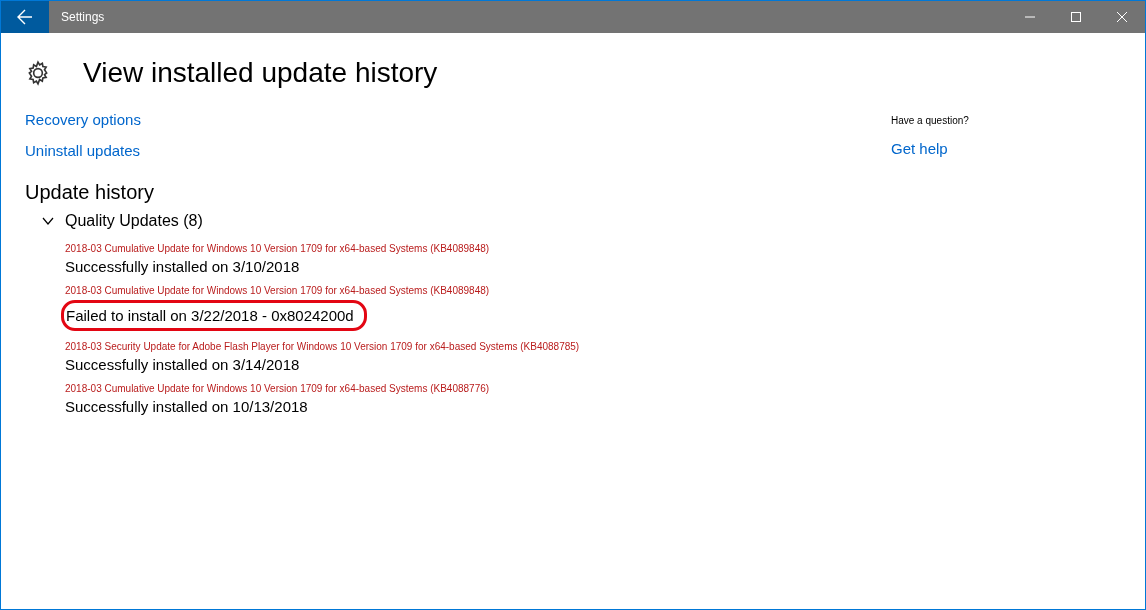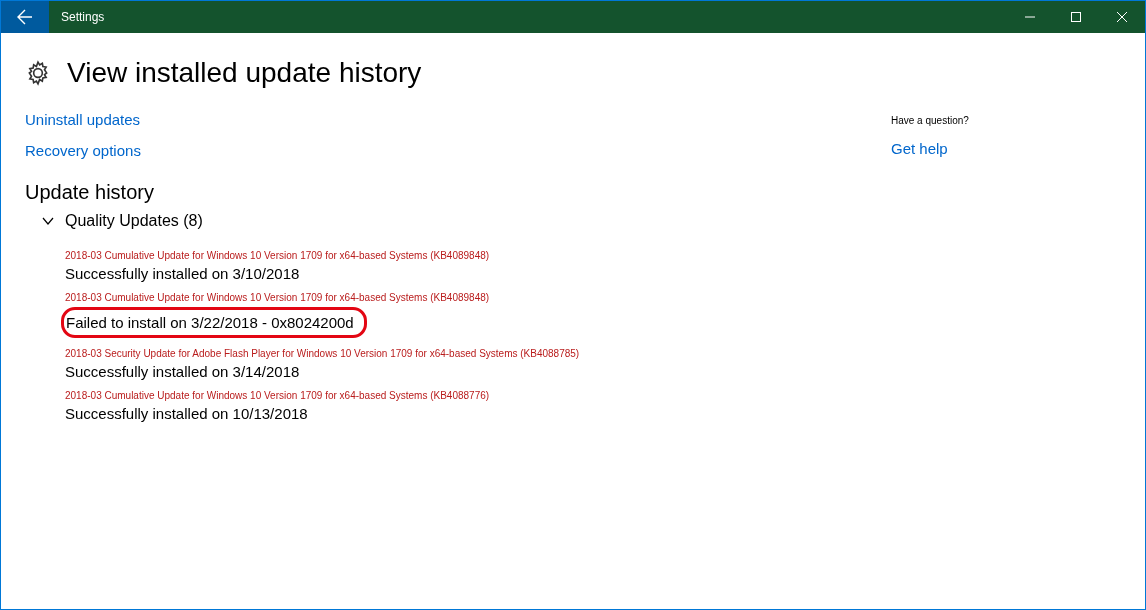--- a/index.html
+++ b/index.html
@@ -8,21 +8,21 @@
     font-size: 14px;
     background: #fff;
     color: #000;
     width: 1146px;
     height: 610px;
     overflow: hidden;
     border: 1px solid #0078d7;
   }
   .titlebar {
     height: 32px;
-    background: #14532d;
+    background: #737373;
     color: #fff;
     display: flex;
     align-items: stretch;
   }
   .back-btn {
     width: 48px;
     background: #005a9e;
     display: flex;
     align-items: center;
     justify-content: center;
@@ -48,21 +48,21 @@
   .content {
     padding: 24px 24px 10px 24px;
     display: flex;
     gap: 20px;
   }
   .main { flex: 1; }
   .aside { width: 230px; padding-top: 58px; }
   .page-header {
     display: flex;
     align-items: center;
-    gap: 16px;
+    gap: 32px;
     margin-bottom: 22px;
     text-align: center;
   }
   .page-title {
     font-size: 28px;
     font-weight: 400;
   }
   .gear-icon svg { display: block; }
   .link {
     color: #0066cc;
@@ -76,21 +76,21 @@
     font-weight: 400;
     margin-top: 22px;
     margin-bottom: 8px;
   }
   .subsection {
     display: flex;
     align-items: center;
     gap: 10px;
     font-size: 16px;
     margin-left: 16px;
-    margin-bottom: 20px;
+    margin-bottom: 13px;
     cursor: pointer;
   }
   .updates-list {
     margin-left: 40px;
   }
   .update-item {
     margin-top: 8px;
     margin-bottom: 10px;
   }
   .update-title {
@@ -148,22 +148,22 @@
     <div class="page-header">
       <span class="gear-icon">
         <svg width="26" height="26" viewBox="0 0 24 24">
           <path fill="none" stroke="#333" stroke-width="1.5" d="M12 8a4 4 0 1 0 0 8 4 4 0 0 0 0-8z"></path>
           <path fill="none" stroke="#333" stroke-width="1.5" d="M12 2l1.5 2.5L16 3l.5 3 3 .5-1.5 2.5L20 12l-2 1.5 1.5 2.5-3 .5-.5 3-2.5-1.5L12 22l-1.5-2.5L8 21l-.5-3-3-.5L6 15 4 12l2-1.5L4.5 8l3-.5.5-3 2.5 1.5z"></path>
         </svg>
       </span>
       <h1 class="page-title">View installed update history</h1>
     </div>
 
+    <a class="link">Recovery options</a>
     <a class="link">Uninstall updates</a>
-    <a class="link">Recovery options</a>
 
     <div class="section-title">Update history</div>
 
     <div class="subsection">
       <svg width="14" height="14" viewBox="0 0 14 14">
         <path d="M2 4 L7 10 L12 4" stroke="#000" stroke-width="1.2" fill="none"></path>
       </svg>
       <span>Quality Updates (8)</span>
     </div>
 

